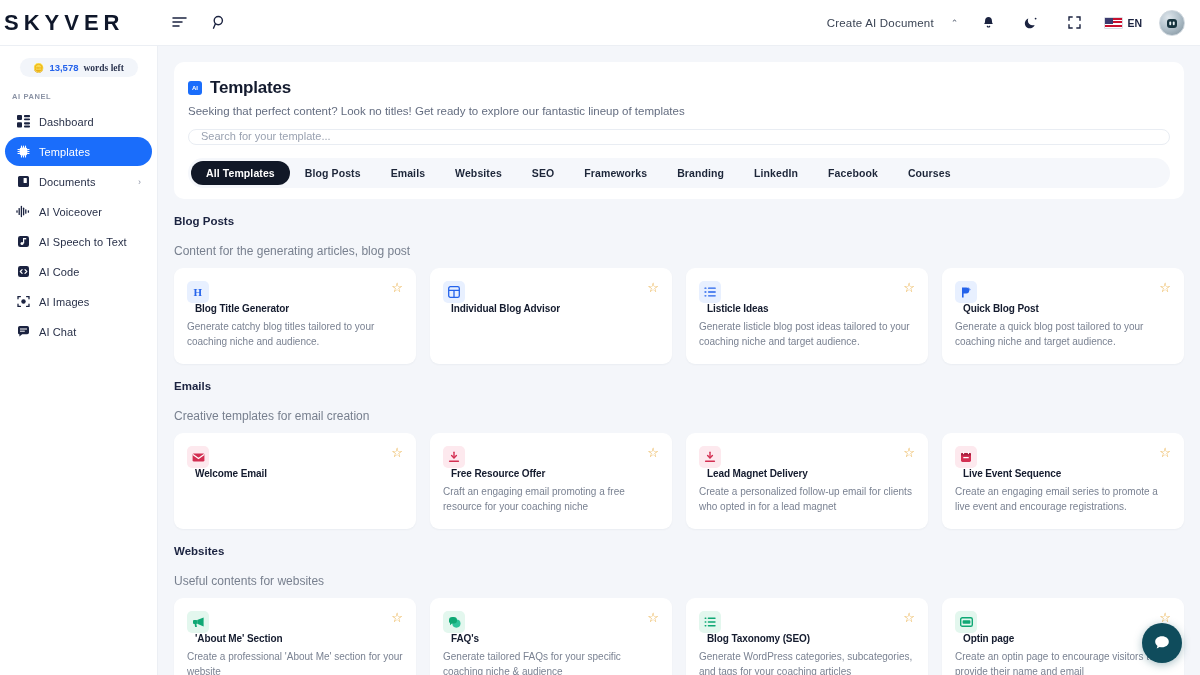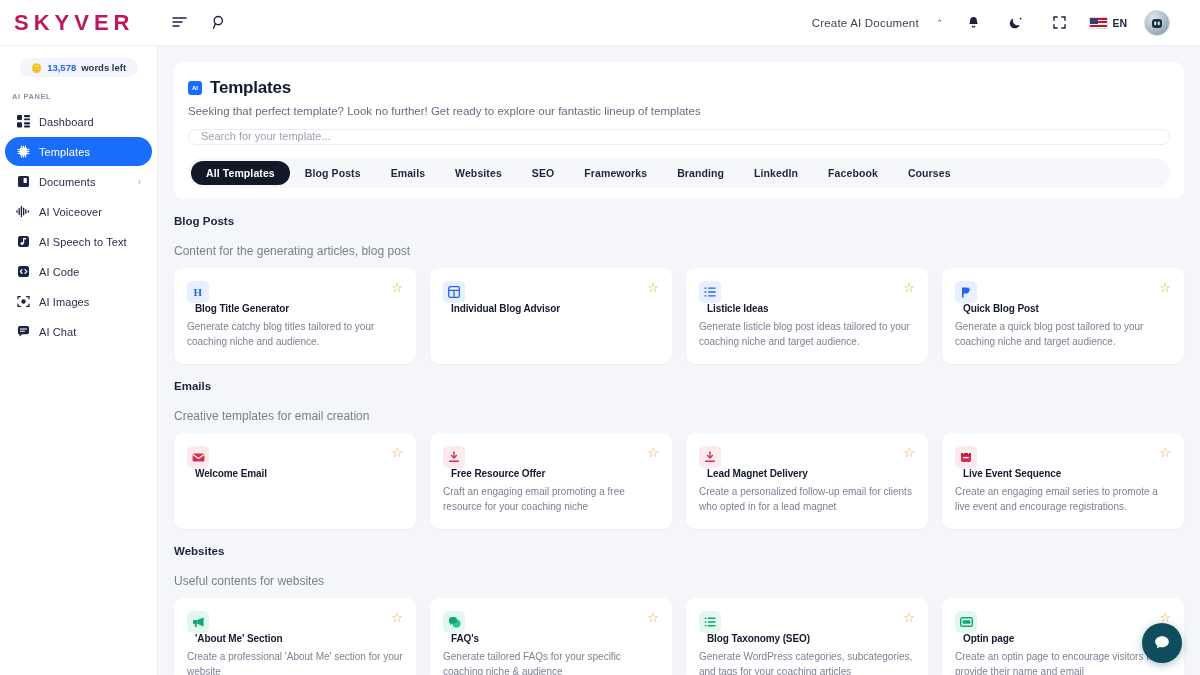--- a/index.html
+++ b/index.html
@@ -14,28 +14,28 @@
   
   .topbar {
     position: absolute; top: 0; left: 0; width: 1200px; height: 46px;
     background: #ffffff;
     display: flex; align-items: center;
     border-bottom: 1px solid #eceff4;
     z-index: 20;
   }
   .logo {
     font-size: 22px; font-weight: 700; letter-spacing: 5px;
-    color: #be185d; padding-left: 14px; width: 150px;
+    color: #0f172a; padding-left: 4px; width: 150px;
   }
   .hdr-icon-btn {
     width: 26px; height: 26px; display: flex; align-items: center; justify-content: center;
     color: #1b2340; cursor: pointer;
   }
   .hdr-left-icons { display: flex; align-items: center; gap: 14px; margin-left: 16px; }
-  .hdr-right { margin-left: auto; display: flex; align-items: center; gap: 17px; padding-right: 30px; }
+  .hdr-right { margin-left: auto; display: flex; align-items: center; gap: 17px; padding-right: 15px; }
   .create-doc { font-size: 11.5px; color: #3b4454; cursor: pointer; letter-spacing: .2px; }
   .caret-up { font-size: 9px; color: #5b6475; cursor: pointer; }
   .flag-wrap { display: flex; align-items: center; gap: 4px; cursor: pointer; }
   .flag {
     width: 19px; height: 12px; border-radius: 1px; position: relative; overflow: hidden;
     background: repeating-linear-gradient(to bottom, #c8102e 0, #c8102e 1.7px, #ffffff 1.7px, #ffffff 3.4px);
     border: 0.5px solid #d8dbe2;
   }
   .flag::before {
     content: ""; position: absolute; left: 0; top: 0; width: 8px; height: 6.5px; background: #3c3b6e;
@@ -53,21 +53,21 @@
   .sidebar {
     position: absolute; top: 46px; left: 0; width: 158px; height: 629px;
     background: #ffffff; border-right: 1px solid #eceff4;
     padding-top: 12px;
   }
   .words-badge {
     margin: 0 auto; width: 118px; height: 19px; border-radius: 10px;
     background: #f2f5fa; display: flex; align-items: center; justify-content: center; gap: 5px;
   }
   .words-count { font-size: 9.5px; font-weight: 700; color: #2563eb; }
-  .words-label { font-size: 9.5px; font-weight: 700; color: #2c3550; }
+  .words-label { font-size: 9.5px; font-weight: 700; color: #2c3550; font-family: Liberation Serif, serif; }
   .coin { font-size: 9px; }
   .panel-title {
     font-size: 7.5px; font-weight: 700; letter-spacing: .6px; color: #8b93a5;
     padding: 15px 0 6px 12px; text-transform: uppercase;
   }
   .nav-item {
     height: 29px; margin: 0 5px 1px 5px; border-radius: 15px;
     display: flex; align-items: center; gap: 9px; padding-left: 11px;
     cursor: pointer; position: relative;
   }
@@ -332,21 +332,21 @@
   </div>
 </div>
 
 <div class="main">
 
   <div class="hero">
     <div class="hero-title-row">
       <span class="chip-icon">AI</span>
       <span class="hero-title">Templates</span>
     </div>
-    <div class="hero-sub">Seeking that perfect template? Look no further! Get ready to explore our fantastic lineup of templates</div>
+    <div class="hero-sub">Seeking that perfect content? Look no titles! Get ready to explore our fantastic lineup of templates</div>
 
     <div class="search-box">
       <input type="text" placeholder="Search for your template..." style="">
     </div>
 
     <div class="tabs">
       <div class="tab active">All Templates</div>
       <div class="tab">Blog Posts</div>
       <div class="tab">Emails</div>
       <div class="tab">Websites</div>

